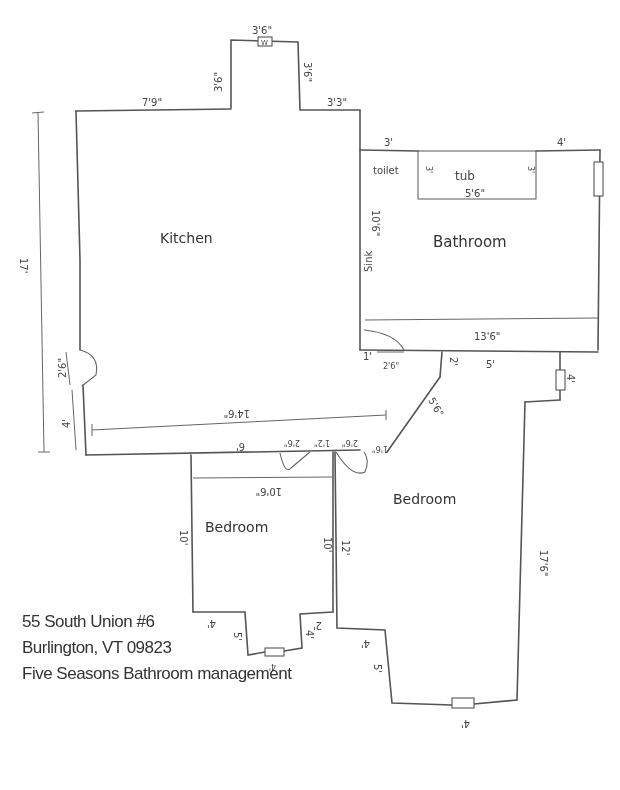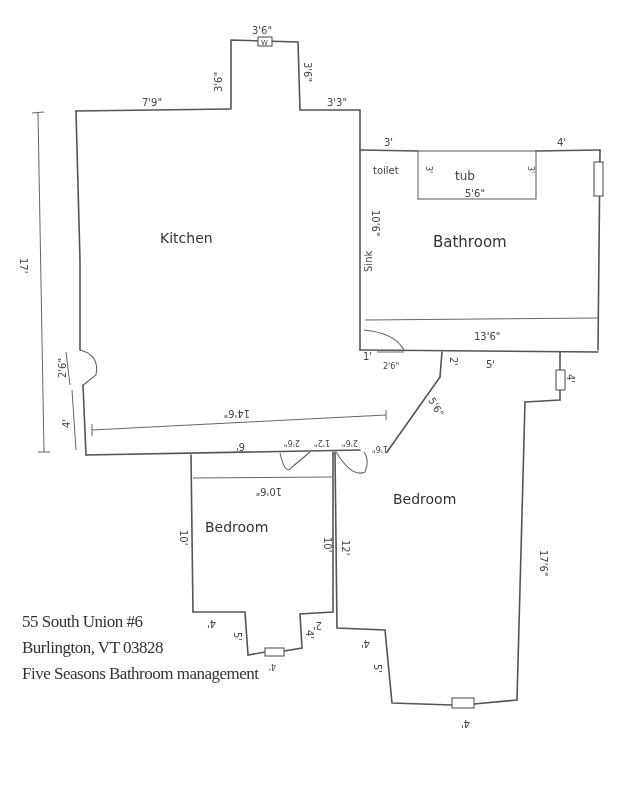--- a/index.html
+++ b/index.html
@@ -4,21 +4,21 @@
   <style>
     html, body { margin: 0; padding: 0; background: #ffffff; }
     body { width: 620px; height: 790px; position: relative; overflow: hidden; font-family: "DejaVu Sans", sans-serif; }
     svg { position: absolute; left: 0; top: 0; }
     .wall { stroke: #555; stroke-width: 1.6; fill: none; stroke-linecap: round; }
     .thin { stroke: #666; stroke-width: 1.1; fill: none; }
     .dim { stroke: #666; stroke-width: 1; fill: none; }
     .lbl { font-family: "DejaVu Sans", sans-serif; fill: #444; font-size: 10px; }
     .room { font-family: "DejaVu Sans", sans-serif; fill: #333; font-size: 14px; }
     .room-lg { font-family: "DejaVu Sans", sans-serif; fill: #333; font-size: 15px; }
-    .addr { position: absolute; left: 22px; font-family: Liberation Serif, serif; color: #333; font-size: 17px; letter-spacing: -0.5px; line-height: 20px; }
+    .addr { position: absolute; left: 22px; font-family: Liberation Sans, sans-serif; color: #333; font-size: 17px; letter-spacing: -0.5px; line-height: 20px; }
     .win { fill: #fff; stroke: #555; stroke-width: 1.1; }
   </style>
 </head>
 <body>
 
 <svg width="620" height="790" viewBox="0 0 620 790">
 
   <g>
 
     <polyline class="wall" points="231,108 231,40 298,42 300,110 360,110 360,350"></polyline>
@@ -142,14 +142,14 @@
   <text class="lbl" transform="translate(276,664) rotate(180)" style="font-size:8px">4'</text>
   <text class="lbl" transform="translate(306,630) rotate(90)">4'</text>
   <text class="lbl" transform="translate(322,622) rotate(180)">2'</text>
 
   <text class="lbl" transform="translate(370,640) rotate(180)">4'</text>
   <text class="lbl" transform="translate(374,664) rotate(90)">5'</text>
   <text class="lbl" transform="translate(470,720) rotate(180)">4'</text>
 </svg>
 
 <div class="addr" style="top:612px">55 South Union #6</div>
-<div class="addr" style="top:638px">Burlington, VT 03828</div>
+<div class="addr" style="top:638px">Burlington, VT 09823</div>
 <div class="addr" style="top:664px">Five Seasons Bathroom management</div>
 
 </body></html>

